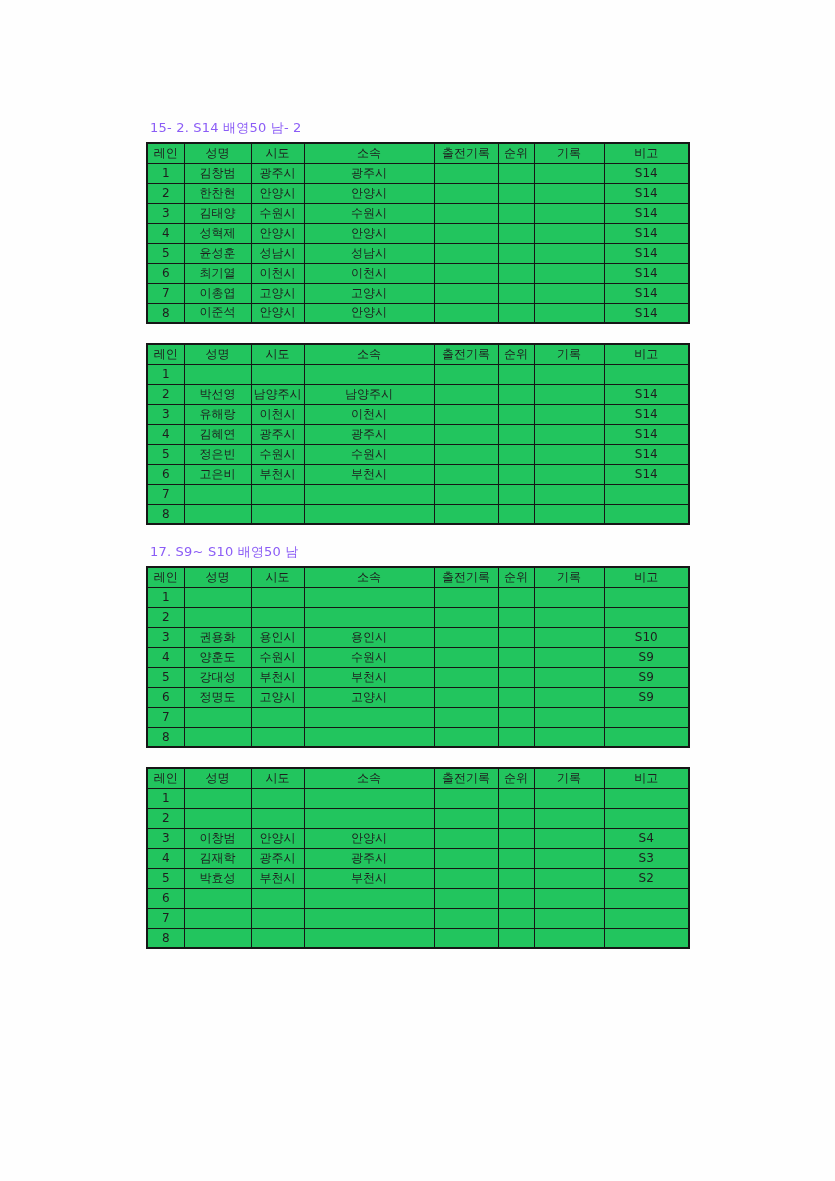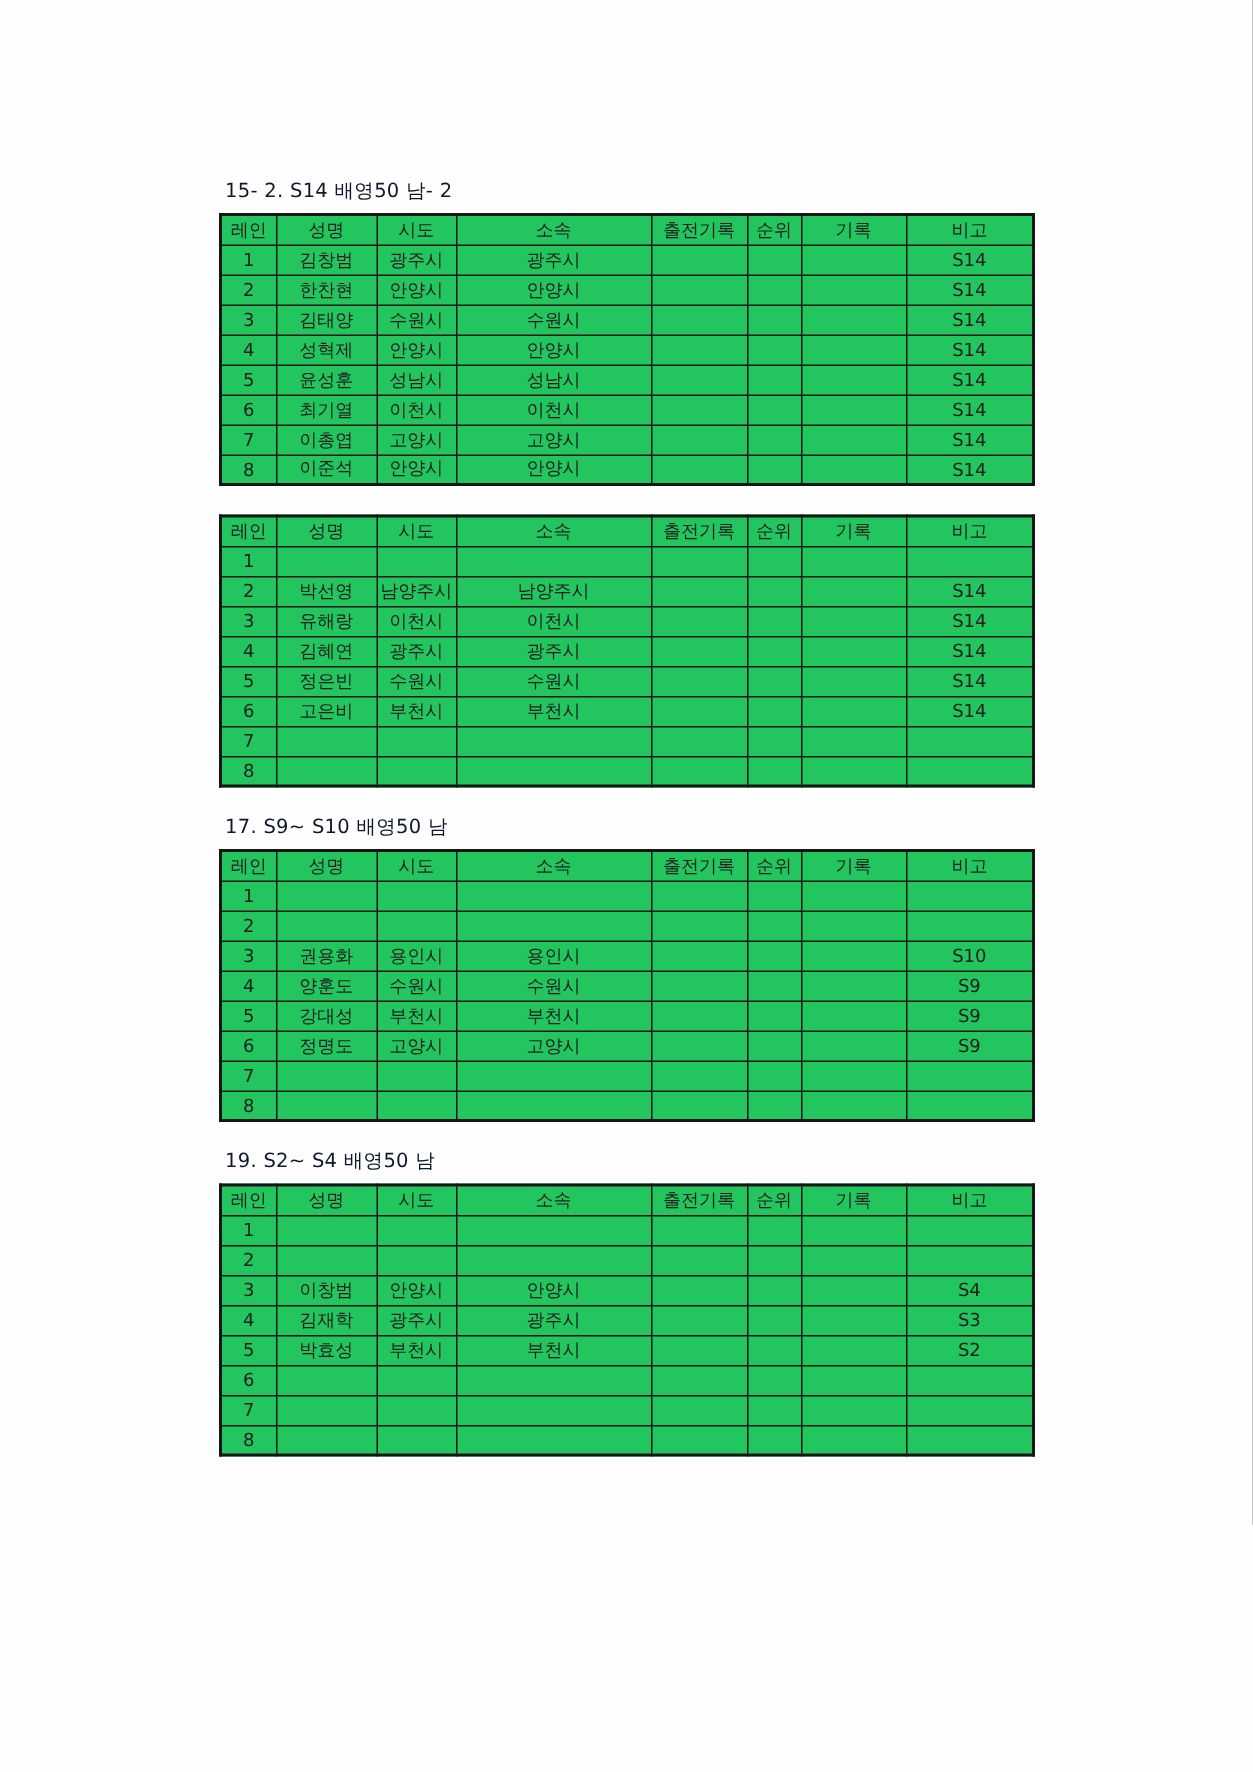--- a/index.html
+++ b/index.html
@@ -22,21 +22,21 @@
     top: 120px;
     width: 542px;
   }
 
   .heat-section { margin-bottom: 19px; }
 
   .heat-title {
     font-size: 13px;
     font-weight: normal;
     line-height: 16px;
-    color: #0f172a;
+    color: #8b5cf6;
     margin: 0 0 6px 4px;
     letter-spacing: 0.2px;
     white-space: nowrap;
   }
 
   table.heat-table {
     width: 542px;
     table-layout: fixed;
     border-collapse: collapse;
     border: 2px solid #161616;
@@ -395,21 +395,20 @@
             <td></td>
             <td></td>
             <td></td>
             <td></td>
           </tr>
           </tbody>
       </table>
     </section>
 
     <section class="heat-section">
-      <h2 class="heat-title">19. S2~ S4 배영50 남</h2>
       <table class="heat-table">
         <colgroup>
           <col class="c-lane">
             <col class="c-name">
             <col class="c-sido">
             <col class="c-team">
           <col class="c-entry">
             <col class="c-rank">
             <col class="c-record">
             <col class="c-note">

